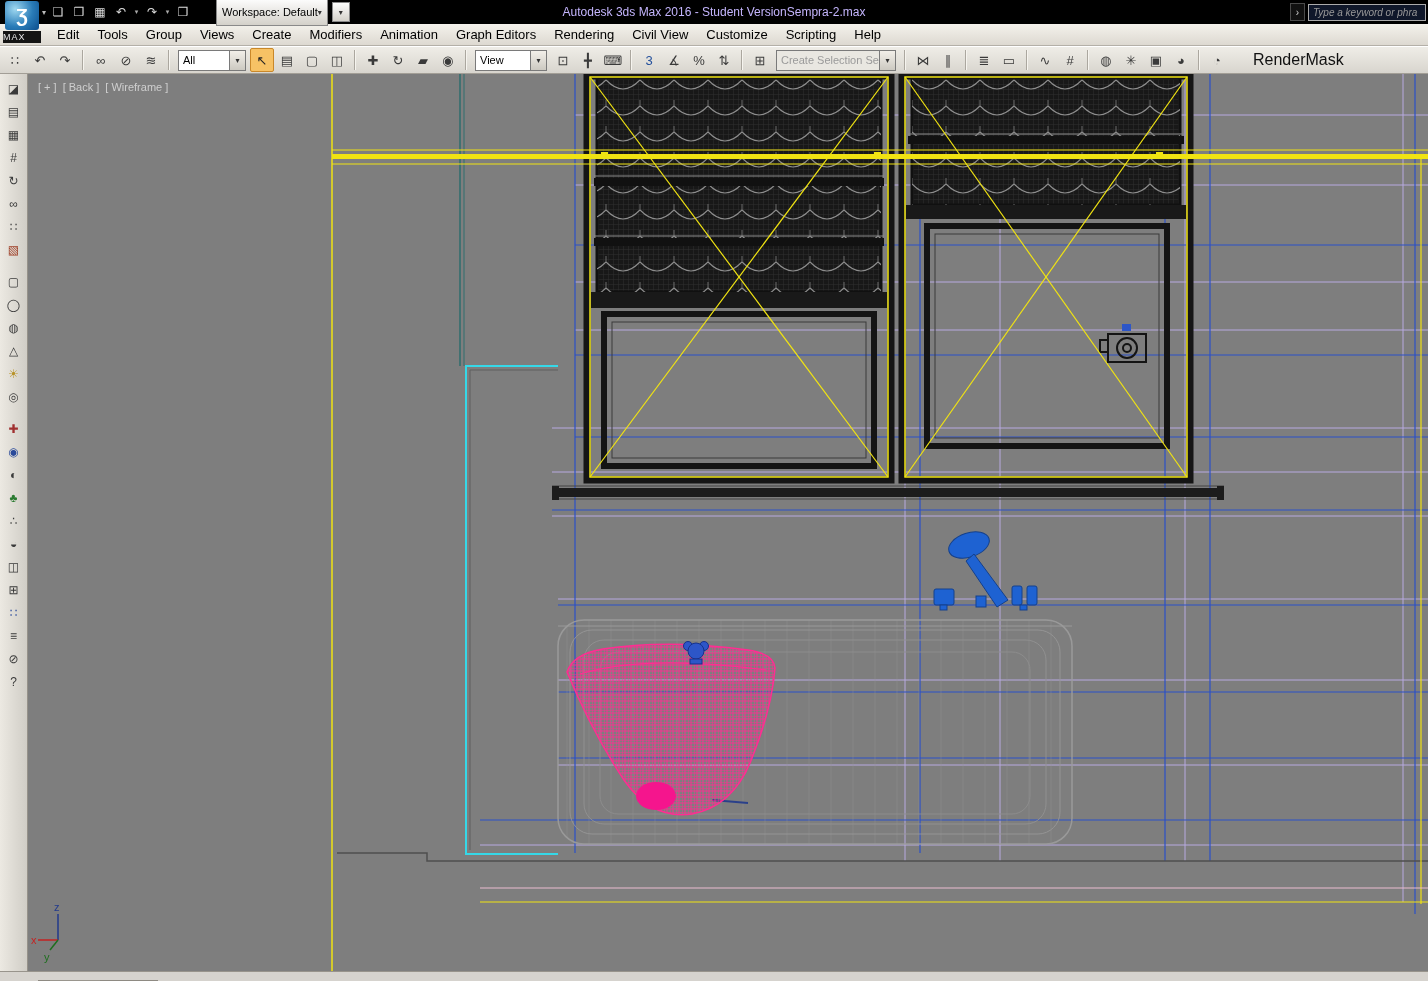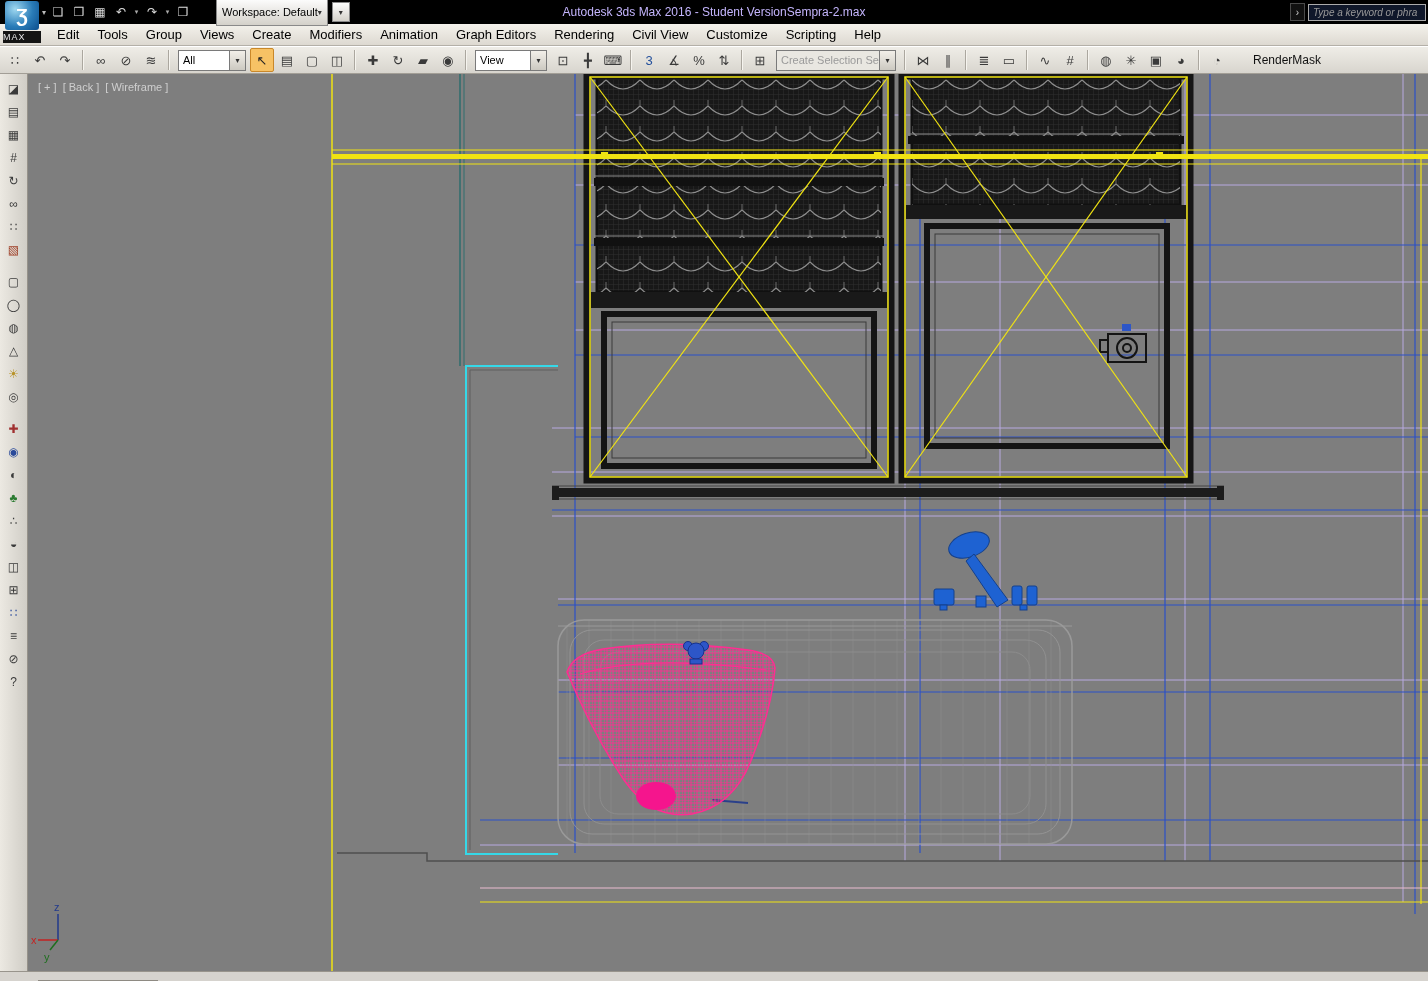--- a/index.html
+++ b/index.html
@@ -47,21 +47,21 @@
           font-size:13px;color:#3a3a3a;border:1px solid transparent;border-radius:2px;cursor:default;flex:0 0 auto;}
   .tb-btn.active{background:#f7c265;border:1px solid #c9882a;color:#222;}
   .tb-sep{width:1px;height:20px;background:#aba79f;border-right:1px solid #f6f4ef;margin:0 4px;flex:0 0 auto;}
   .combo{height:19px;background:#fff;border:1px solid #7a7a7a;display:flex;align-items:center;
          font-size:11px;color:#000;margin:0 3px;flex:0 0 auto;}
   .combo .val{padding:0 4px;white-space:nowrap;overflow:hidden;}
   .combo .arrow{width:15px;height:100%;border-left:1px solid #7a7a7a;font-size:8px;color:#333;
                 background:linear-gradient(#f2efe9,#ccc9c1);display:flex;align-items:center;justify-content:center;}
   .combo.disabled{background:#e9e7e1;color:#9a9a9a;}
   .combo.disabled .val{color:#9a9a9a;}
-  .rendermask-btn{margin-left:14px;font-size:12px;color:#111;padding:2px 9px;cursor:default;flex:0 0 auto;text-align:right;}
+  .rendermask-btn{margin-left:14px;font-size:16px;color:#111;padding:2px 9px;cursor:default;flex:0 0 auto;text-align:right;}
 
   
   .left-toolbar{position:absolute;top:74px;left:0;width:28px;height:897px;box-sizing:border-box;
                 background:linear-gradient(90deg,#ece9e2,#d0cdc6);border-right:1px solid #96928a;
                 display:flex;flex-direction:column;align-items:center;padding-top:5px;gap:3px;z-index:4;}
   .lt-btn{width:22px;height:20px;display:flex;align-items:center;justify-content:center;
           font-size:12px;color:#3a3a3a;cursor:default;flex:0 0 auto;}
   .lt-sep{height:6px;flex:0 0 auto;}
 
   

